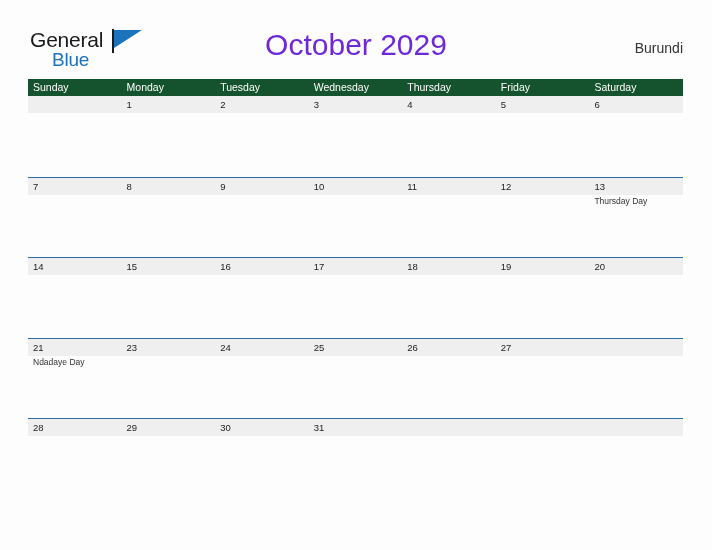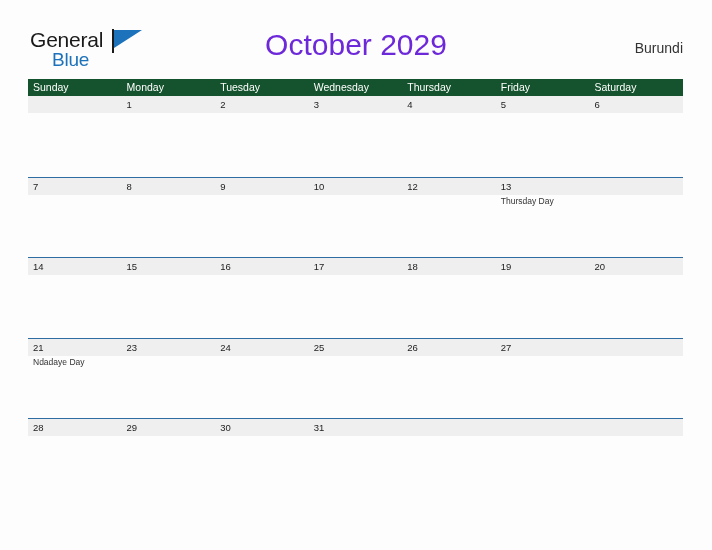--- a/index.html
+++ b/index.html
@@ -245,20 +245,24 @@
         </div>
         <div class="day-cell">
           <div class="day-num">9</div>
           <div class="day-event"></div>
         </div>
         <div class="day-cell">
           <div class="day-num">10</div>
           <div class="day-event"></div>
         </div>
         <div class="day-cell">
+          <div class="day-num">11</div>
+          <div class="day-event"></div>
+        </div>
+        <div class="day-cell">
           <div class="day-num">12</div>
           <div class="day-event"></div>
         </div>
         <div class="day-cell">
           <div class="day-num">13</div>
           <div class="day-event">Thursday Day</div>
         </div>
       </div>
     </div>
 

